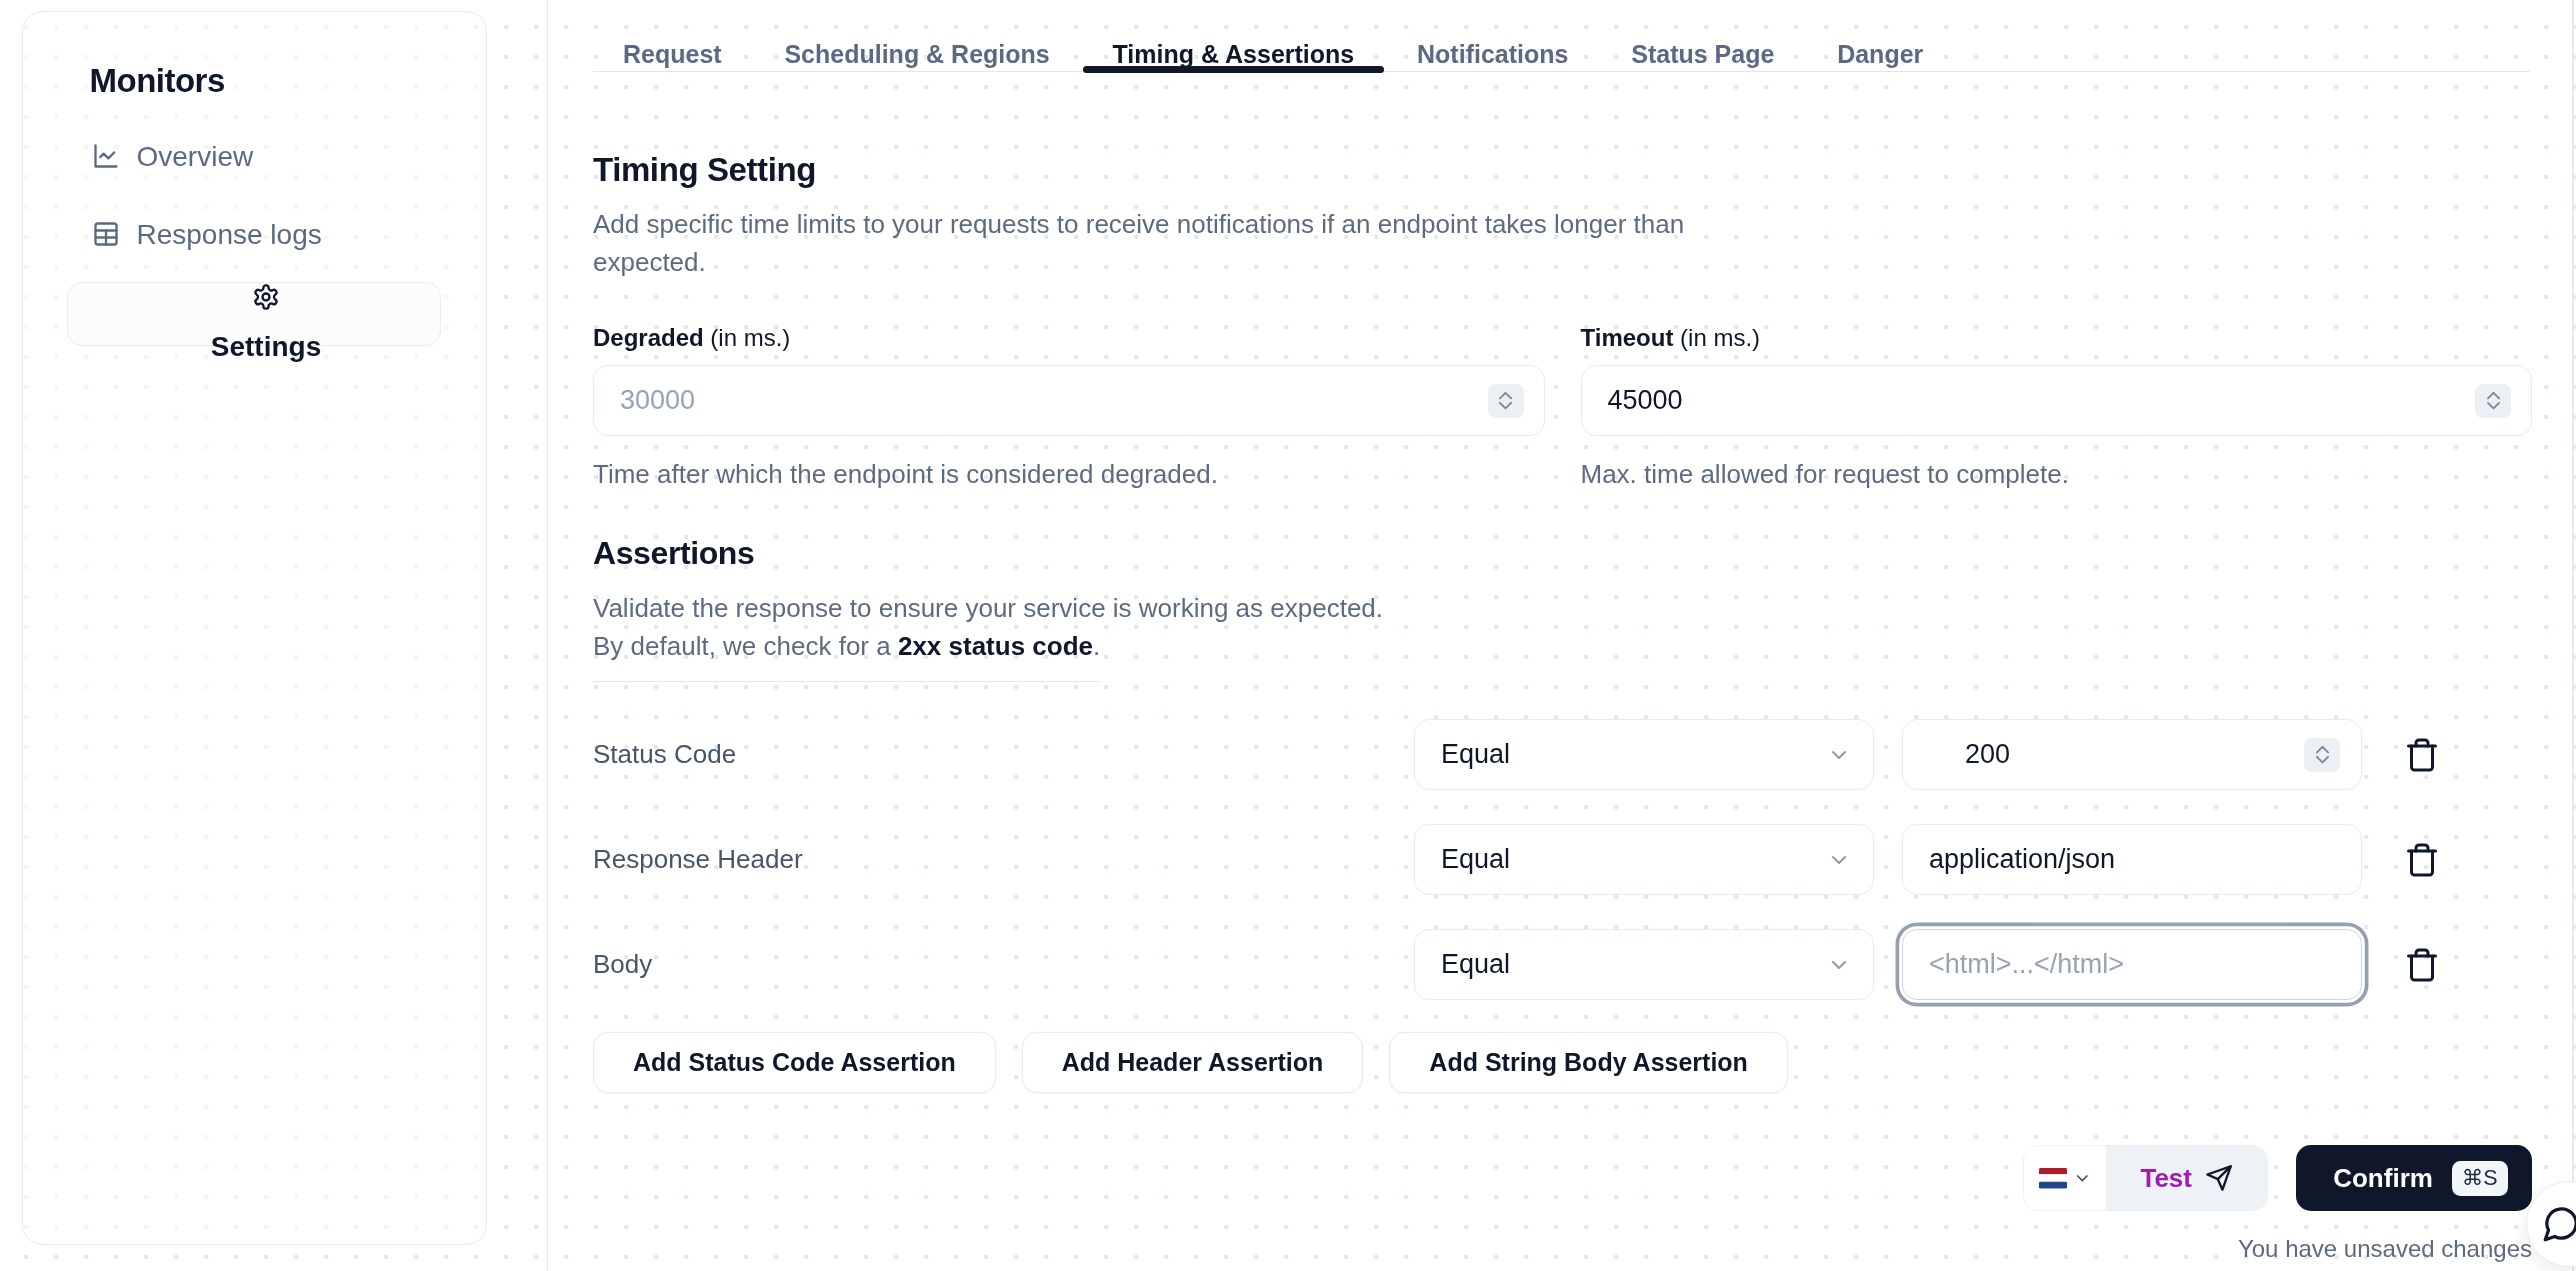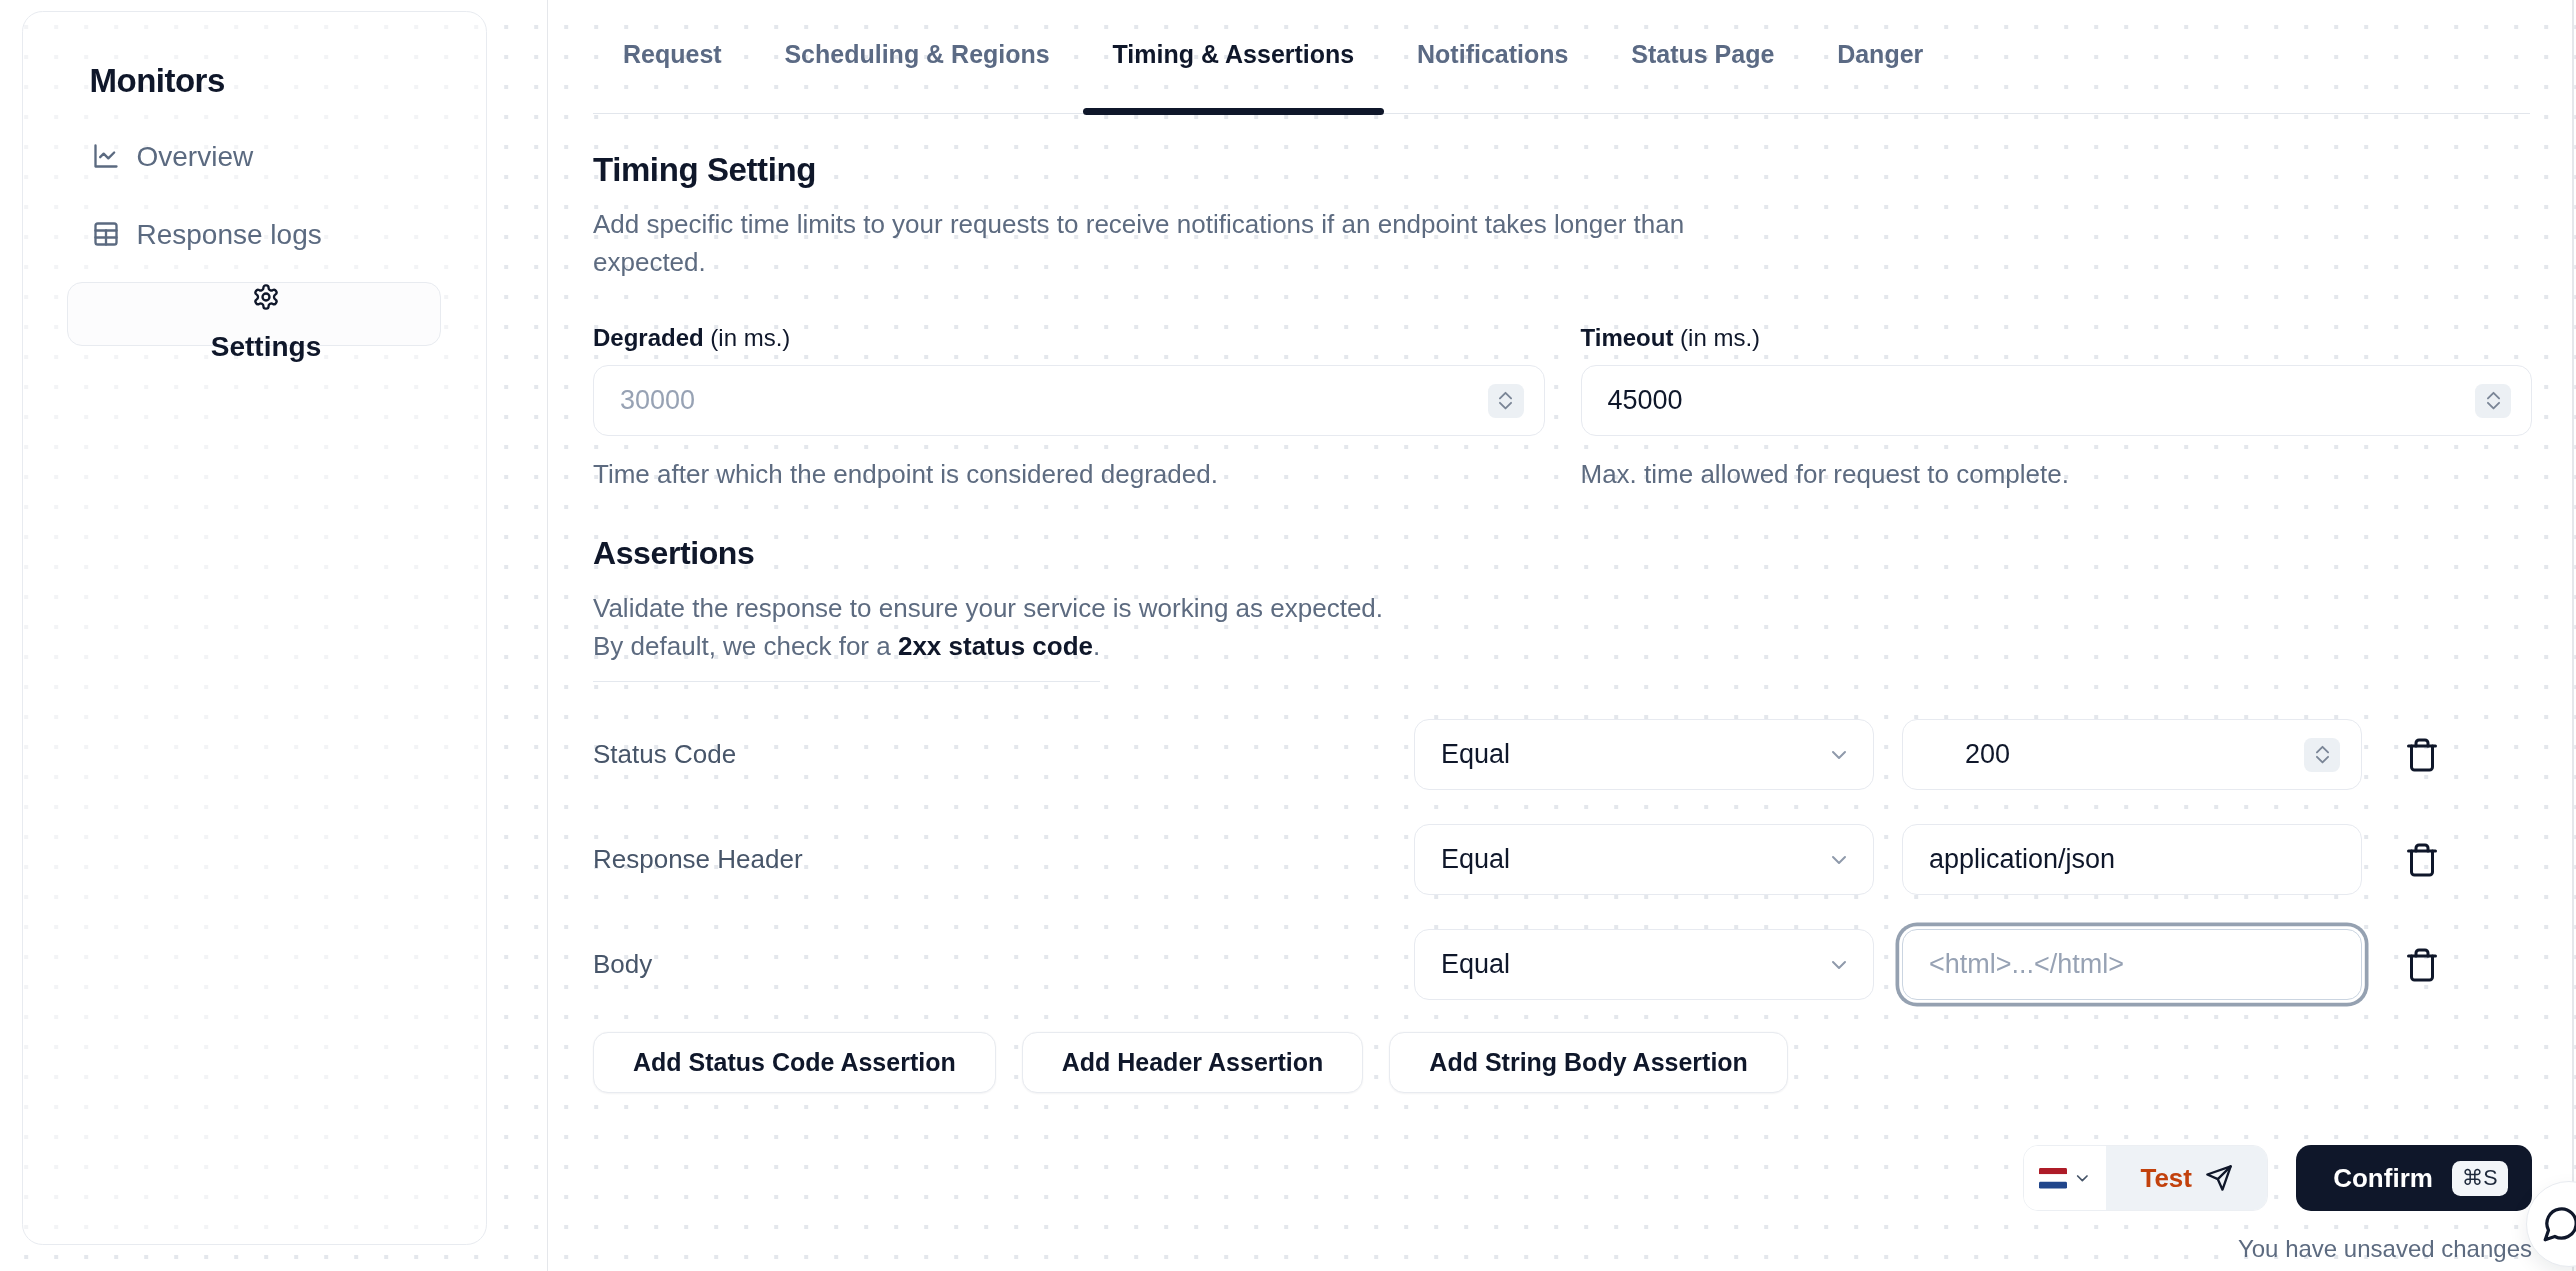--- a/index.html
+++ b/index.html
@@ -17,21 +17,21 @@
     gap:17px;padding-left:25px;box-sizing:border-box;border-radius:15px;cursor:pointer;}
   .side-item .lbl{font-size:28px;font-weight:500;color:#5b6a80;}
   .side-item.active{background:rgba(252,252,253,.95);border:1.9px solid #e8ebf0;flex-direction:column;}
   .side-item.active .lbl{font-weight:700;color:#0f172a;}
   .side-item svg{flex:0 0 auto;}
 
   
   #main{position:absolute;left:547px;top:0;width:2027px;height:1271px;border-left:1.9px solid #e5e7eb;box-sizing:border-box;}
   .right-line{position:absolute;left:2572px;top:0;width:1.9px;height:1271px;background:#e5e7eb;}
 
-  .tabbar{position:absolute;left:45px;right:44px;top:0;height:114px;display:flex;gap:2.8px;
+  .tabbar{position:absolute;left:45px;right:44px;top:0;height:72px;display:flex;gap:2.8px;
     border-bottom:1.9px solid #e2e6ec;box-sizing:border-box;}
   .tab{position:relative;padding:0 30px;display:flex;align-items:flex-start;cursor:pointer;}
   .tab .tab-label{margin-top:36px;font-size:25px;font-weight:600;color:#5b6a84;line-height:37px;white-space:nowrap;}
   .tab.active .tab-label{color:#0f172a;}
   .tab.active::after{content:"";position:absolute;left:0;right:0;bottom:-1.9px;height:6.5px;background:#0f172a;border-radius:3.7px;}
 
   .content{position:absolute;left:45px;top:99px;width:1939px;}
   .h1{font-size:33px;font-weight:700;color:#0f172a;letter-spacing:-0.4px;line-height:41px;}
   .h-timing{margin-top:50px;}
   .p-desc{margin-top:15px;font-size:26px;line-height:38px;color:#5d6b80;}
@@ -68,21 +68,21 @@
   .trash-btn{width:64px;height:71px;display:flex;align-items:center;justify-content:center;background:none;border:none;cursor:pointer;padding:0;}
 
   .add-row{margin-top:32px;display:flex;gap:26px;}
   .add-btn{height:61px;padding:0 39px;background:#ffffff;border:1.9px solid #e8ebf0;border-radius:15px;
     box-shadow:0 0.9px 1.9px rgba(16,24,40,.05);font-family:inherit;font-size:25px;font-weight:600;color:#0f172a;cursor:pointer;white-space:nowrap;}
 
   .footer-row{margin-top:52px;display:flex;justify-content:flex-end;align-items:center;gap:28px;}
   .test-group{display:flex;height:66px;border:1.9px solid #eceff3;border-radius:15px;overflow:hidden;box-sizing:border-box;}
   .flag-cell{width:82px;background:#ffffff;display:flex;align-items:center;justify-content:center;gap:5.6px;cursor:pointer;}
   .test-cell{width:161px;background:#eef2f6;display:flex;align-items:center;justify-content:center;gap:13px;cursor:pointer;}
-  .test-cell .t-label{font-size:26px;font-weight:600;color:#c2410c;}
+  .test-cell .t-label{font-size:26px;font-weight:600;color:#a21caf;}
   .confirm-btn{height:66px;padding:0 24px 0 37px;background:#0f172a;border:none;border-radius:15px;display:flex;align-items:center;gap:18.7px;cursor:pointer;}
   .confirm-btn .c-label{font-size:26px;font-weight:600;color:#ffffff;}
   .kbd{background:#f3f6f9;color:#1e293b;border-radius:8.4px;padding:6.5px 10.3px;font-size:21.5px;font-weight:500;line-height:1;}
   .unsaved{margin-top:20.6px;text-align:right;font-size:24px;line-height:34px;color:#5d6b80;}
 
   .chat-fab{position:absolute;left:2526px;top:1181px;width:86px;height:86px;border-radius:50%;
     background:#ffffff;border:1.9px solid #e8ebf0;box-shadow:0 7.5px 18.7px rgba(16,24,40,.08);box-sizing:border-box;cursor:pointer;}
   .chat-fab svg{position:absolute;left:15px;top:22.4px;}
 </style>
 </head>

